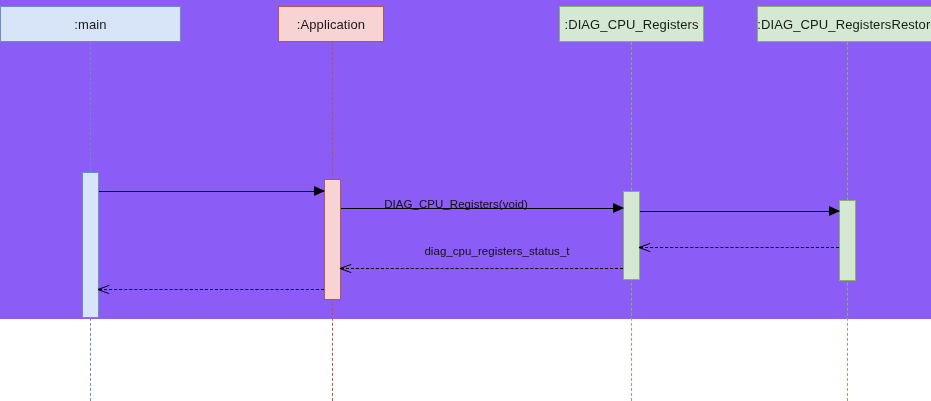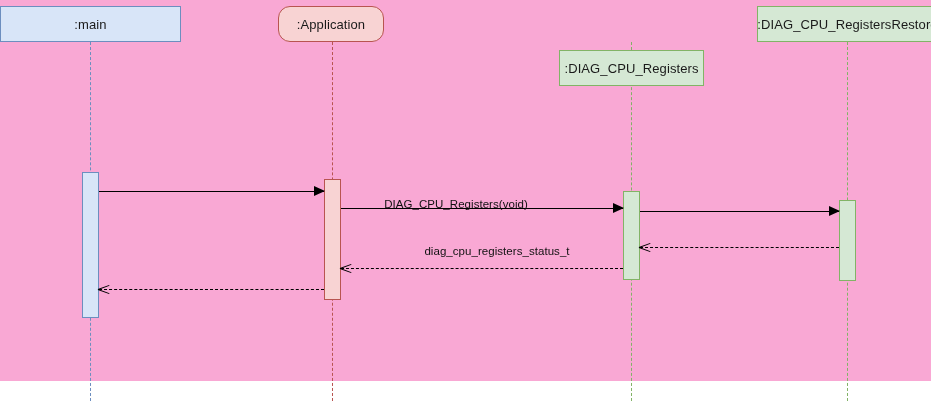--- a/index.html
+++ b/index.html
@@ -56,32 +56,32 @@
 
   .msg-label{
     position:absolute;font-size:11.5px;color:#111;
     white-space:nowrap;transform:translateX(-50%);
     letter-spacing:.05px;
   }
 </style>
 </head>
 <body>
 
-<div id="diagram" style="width: 931px; height: 381px; background: #f9a8d4;">
+<div id="diagram" style="width: 931px; height: 319px; background: #8b5cf6;">
     <div class="lifeline-line" style="left: 90px; top: 42px; height: 359px; border-left-color: rgb(108, 142, 191);"></div>
     <div class="lifeline-line" style="left: 332px; top: 42px; height: 359px; border-left-color: rgb(184, 84, 80);"></div>
     <div class="lifeline-line" style="left: 631px; top: 42px; height: 359px; border-left-color: rgb(130, 179, 102);"></div>
     <div class="lifeline-line" style="left: 847px; top: 42px; height: 359px; border-left-color: rgb(130, 179, 102);"></div>
     <div class="lifeline-head" style="left: 0px; top: 6px; width: 181px; height: 36px; background: rgb(216, 229, 248); border-color: rgb(108, 142, 191);">
       <span>:main</span>
     </div>
-    <div class="lifeline-head" style="left: 278px; top: 6px; width: 106px; height: 36px; background: rgb(248, 211, 211); border-color: rgb(184, 84, 80); border-radius: 12px;">
+    <div class="lifeline-head" style="left: 278px; top: 6px; width: 106px; height: 36px; background: rgb(248, 211, 211); border-color: rgb(184, 84, 80);">
       <span>:Application</span>
     </div>
-    <div class="lifeline-head" style="left: 559px; top: 6px; width: 145px; height: 36px; background: rgb(213, 232, 212); border-color: rgb(130, 179, 102); margin-top: 44px;">
+    <div class="lifeline-head" style="left: 559px; top: 6px; width: 145px; height: 36px; background: rgb(213, 232, 212); border-color: rgb(130, 179, 102);">
       <span>:DIAG_CPU_Registers</span>
     </div>
     <div class="lifeline-head" style="left: 757px; top: 6px; width: 181px; height: 36px; background: rgb(213, 232, 212); border-color: rgb(130, 179, 102);">
       <span>:DIAG_CPU_RegistersRestore</span>
     </div>
     <div class="activation" style="left: 82px; top: 172px; width: 17px; height: 146px; background: rgb(216, 229, 248); border-color: rgb(108, 142, 191);"></div>
     <div class="activation" style="left: 324px; top: 179px; width: 17px; height: 121px; background: rgb(248, 211, 211); border-color: rgb(184, 84, 80);"></div>
     <div class="activation" style="left: 623px; top: 191px; width: 17px; height: 89px; background: rgb(213, 232, 212); border-color: rgb(130, 179, 102);"></div>
     <div class="activation" style="left: 839px; top: 200px; width: 17px; height: 81px; background: rgb(213, 232, 212); border-color: rgb(130, 179, 102);"></div>
     <div class="msg" style="left: 99px; top: 191px; width: 225px;">

